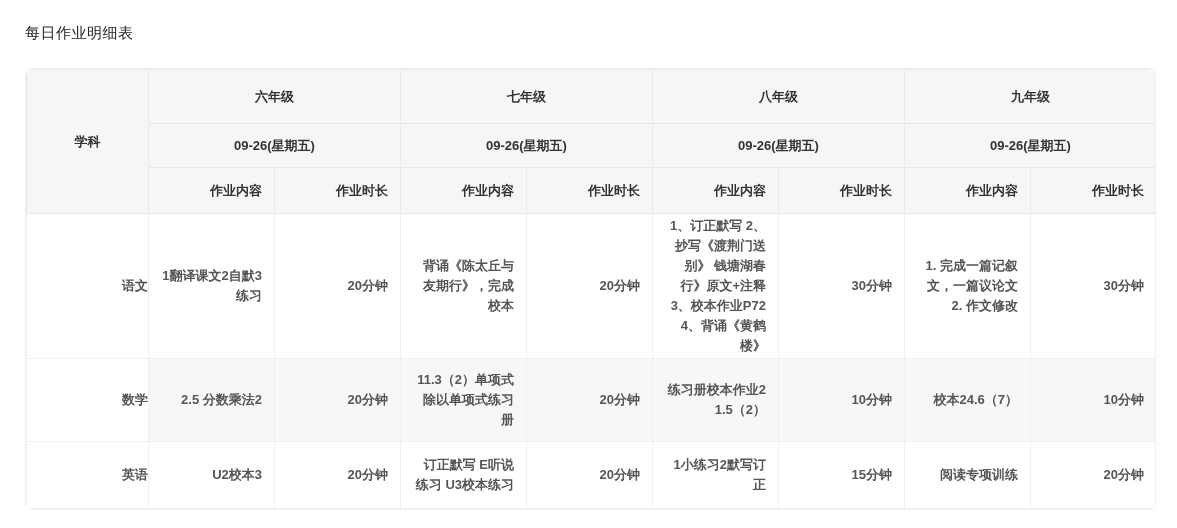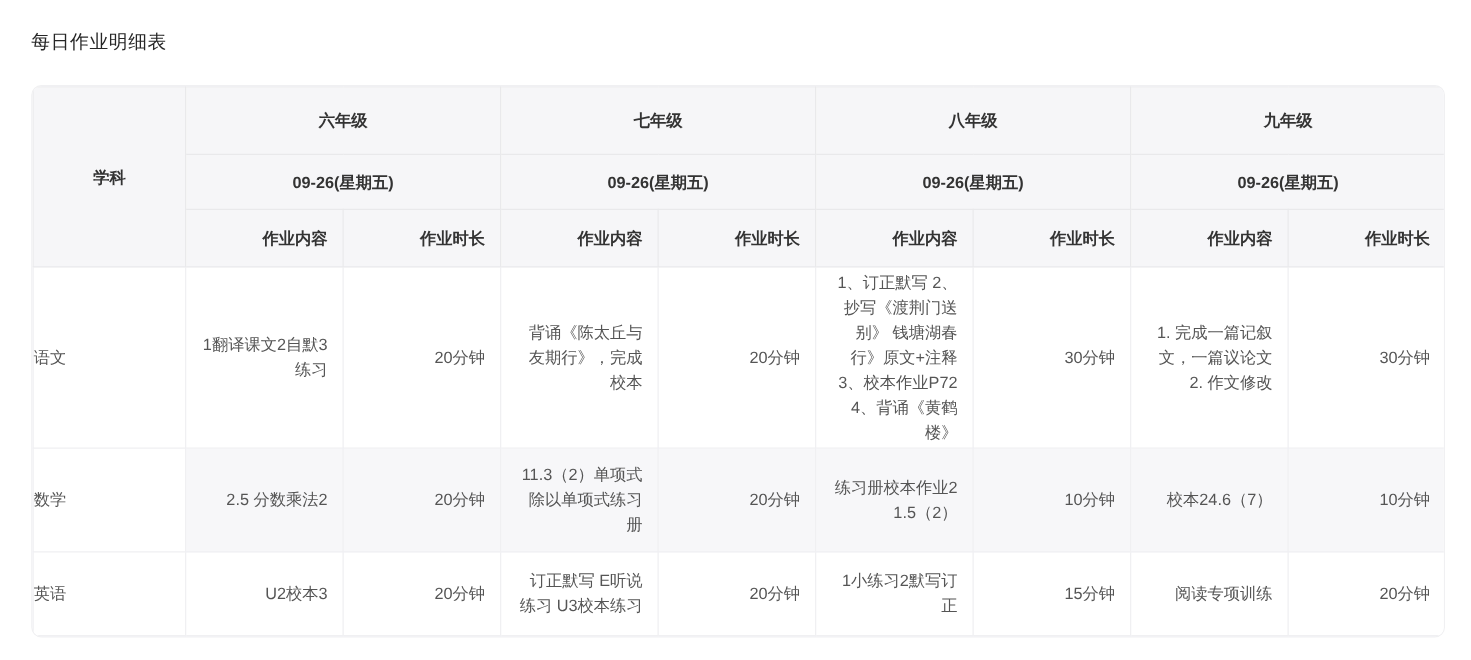--- a/index.html
+++ b/index.html
@@ -33,32 +33,32 @@
   col.c-subject{width:122px;}
   col.c-data{width:126px;}
   th{
     background:var(--header-bg);
     border:1px solid var(--border-header);
     font-size:13px;font-weight:700;color:var(--text-strong);
     padding:0;
   }
   td{
     border:1px solid var(--border-body);
-    font-size:13px;font-weight:400;color:var(--text-body);
+    font-size:13px;font-weight:700;color:var(--text-body);
     padding:0;background:#fff;margin-left:48px;
   }
   tr.hr-grade{height:54px;}
   tr.hr-date{height:44px;}
   tr.hr-cols{height:46px;}
   th.grade-cell,th.date-cell,th.corner-cell{text-align:center;}
   th.sub-col{text-align:right;padding-right:12px;}
   tr.row-chinese{height:141px;}
   tr.row-math{height:83px;}
   tr.row-english{height:67px;}
-  td.subject-cell{text-align:left;}
+  td.subject-cell{text-align:right;}
   td.content-cell{
     text-align:right;padding:2px 12px;
     word-break:break-all;line-height:20px;vertical-align:middle;
   }
   td.duration-cell{text-align:right;padding-right:12px;white-space:nowrap;}
   tr.striped td.content-cell,
   tr.striped td.duration-cell{background:var(--stripe-bg);}
 </style>
 </head>
 <body>

